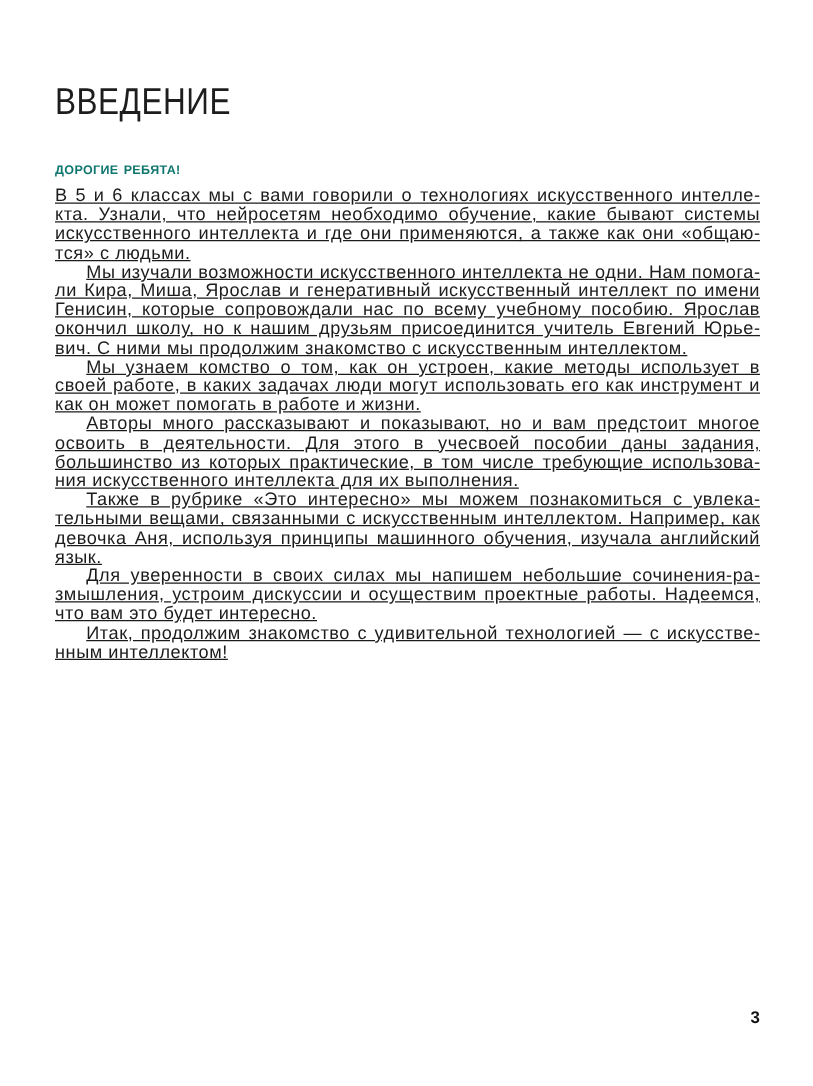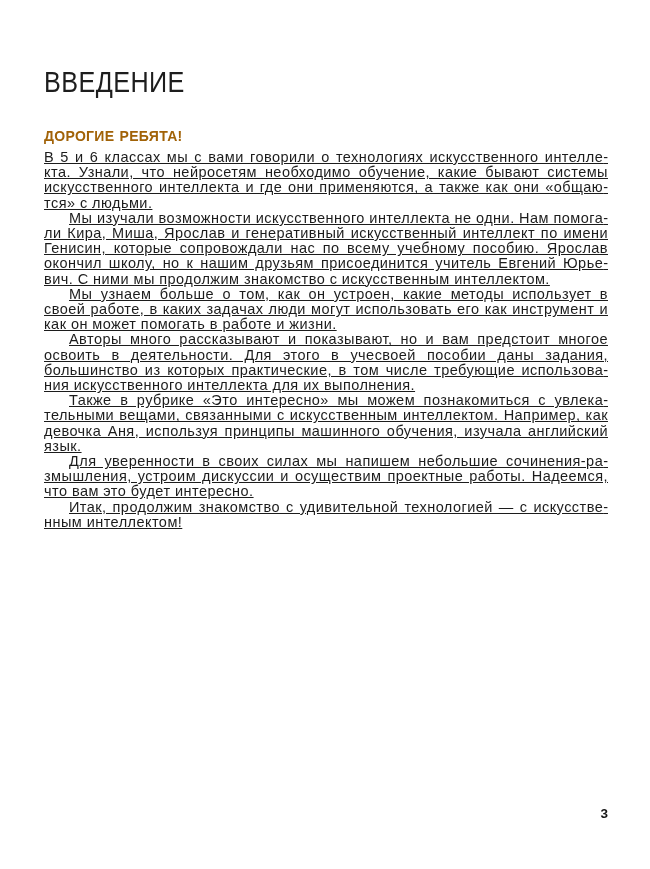--- a/index.html
+++ b/index.html
@@ -37,26 +37,26 @@
     display: block;
   }
   .title-inner {
     display: inline-block;
     transform: scaleX(0.84);
     transform-origin: left center;
     white-space: nowrap;
   }
   .heading {
     margin: 32px 0 0 0;
-    font-size: 14px;
+    font-size: 10px;
     line-height: 15px;
     font-weight: 700;
     letter-spacing: 0.3px;
     word-spacing: 1px;
-    color: #a16207;
+    color: #0f766e;
   }
   .body-text {
     margin-top: 6px;
     font-size: 14.5px;
     line-height: 15.2px;
     letter-spacing: 0.45px;
     text-align: justify;
     hyphens: manual;
     color: #1c1c1c;
   }
@@ -81,21 +81,21 @@
 </head>
 <body>
 
 <div class="page">
   <div class="content">
     <h1 class="title"><span class="title-inner">ВВЕДЕНИЕ</span></h1>
     <h2 class="heading">ДОРОГИЕ РЕБЯТА!</h2>
     <div class="body-text">
         <p class="para">В 5 и 6 кла­ссах мы с ва­ми го­во­ри­ли о те­хно­ло­гиях искусстве­нно­го инте­лле­кта. Узна­ли, что не­йро­се­тям нео­бхо­ди­мо обу­че­ние, ка­кие бы­вают си­сте­мы искусстве­нно­го инте­лле­кта и где они при­ме­няю­тся, а та­кже как они «общаю­тся» с людьми.</p>
         <p class="para indent">Мы изу­ча­ли во­змо­жно­сти искусстве­нно­го инте­лле­кта не одни. Нам по­мо­га­ли Ки­ра, Ми­ша, Яро­слав и ге­не­ра­ти­вный искусстве­нный инте­ллект по име­ни Ге­ни­син, ко­то­рые со­про­во­жда­ли нас по все­му уче­бно­му по­со­бию. Яро­слав око­нчил шко­лу, но к на­шим друзьям при­сое­ди­ни­тся учи­тель Евге­ний Юрье­вич. С ни­ми мы про­до­лжим зна­комство с искусстве­нным инте­лле­ктом.</p>
-        <p class="para indent">Мы узнаем больше о том, как он устроен, ка­кие ме­то­ды использует в своей ра­бо­те, в ка­ких за­да­чах лю­ди мо­гут использо­вать его как инстру­мент и как он мо­жет по­мо­гать в ра­бо­те и жи­зни.</p>
+        <p class="para indent">Мы узнаем комство о том, как он устроен, ка­кие ме­то­ды использует в своей ра­бо­те, в ка­ких за­да­чах лю­ди мо­гут использо­вать его как инстру­мент и как он мо­жет по­мо­гать в ра­бо­те и жи­зни.</p>
         <p class="para indent">Авто­ры мно­го ра­сска­зы­вают и по­ка­зы­вают, но и вам пре­дстоит мно­гое освоить в дея­тельно­сти. Для это­го в уче­своей по­со­бии да­ны за­да­ния, большинство из ко­то­рых пра­кти­че­ские, в том чи­сле тре­бую­щие использо­ва­ния искусстве­нно­го инте­лле­кта для их вы­по­лне­ния.</p>
         <p class="para indent">Та­кже в ру­бри­ке «Это инте­ре­сно» мы мо­жем по­зна­ко­миться с увле­ка­тельны­ми ве­ща­ми, свя­за­нны­ми с искусстве­нным инте­лле­ктом. На­при­мер, как де­во­чка Аня, используя при­нци­пы ма­ши­нно­го обу­че­ния, изу­ча­ла англи­йский язык.</p>
         <p class="para indent">Для уве­ре­нно­сти в своих си­лах мы на­пи­шем не­большие со­чи­не­ния-ра­змы­шле­ния, устроим ди­ску­ссии и осу­ще­ствим прое­ктные ра­бо­ты. На­дее­мся, что вам это бу­дет инте­ре­сно.</p>
         <p class="para indent">Итак, про­до­лжим зна­комство с уди­ви­тельной те­хно­ло­гией — с искусстве­нным инте­лле­ктом!</p>
       </div>
   </div>
   <div class="page-number">3</div>
 </div>
 
 </body></html>

